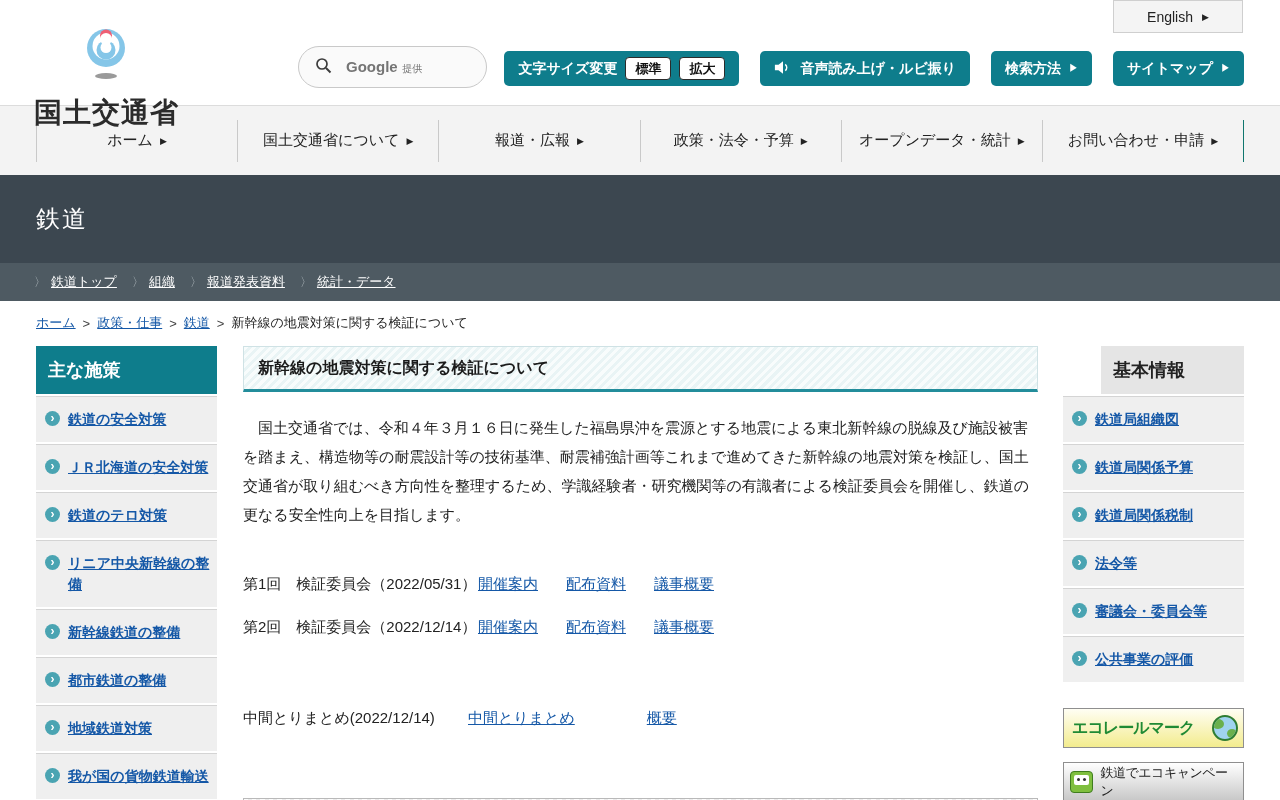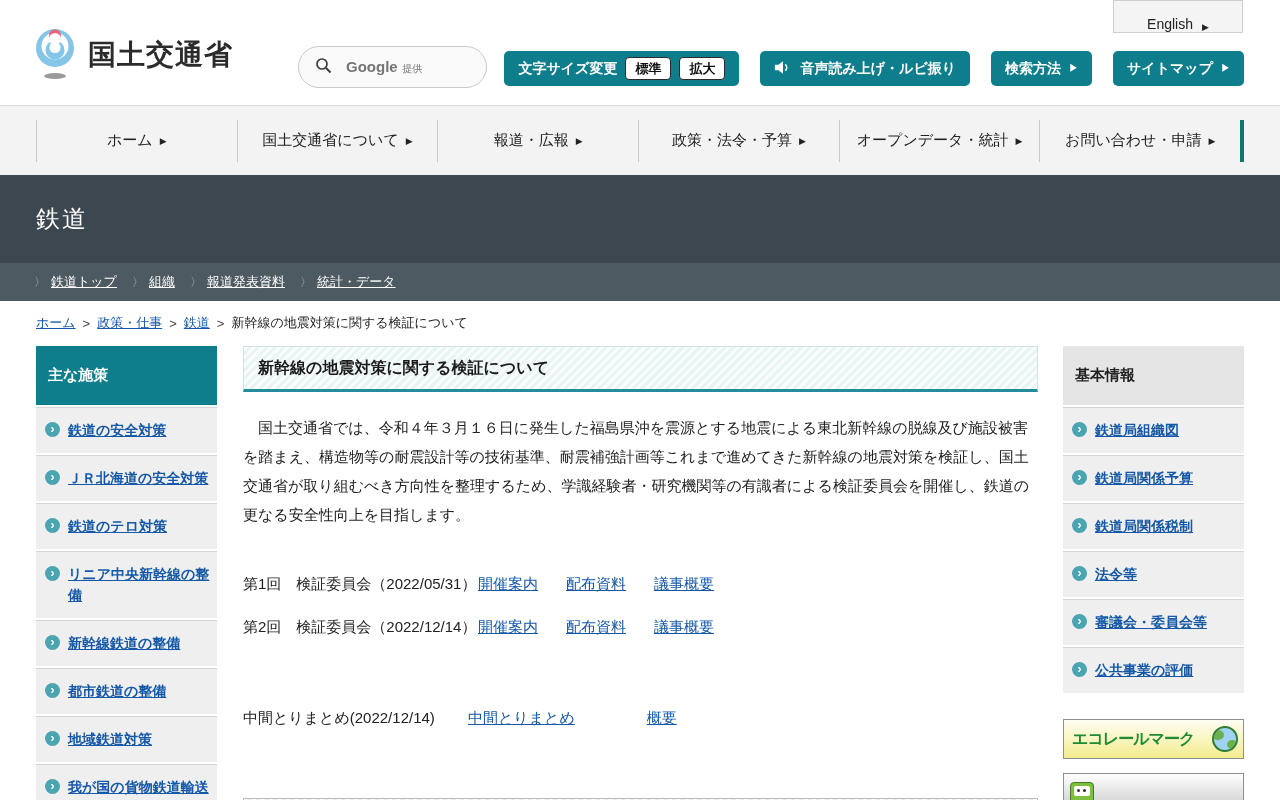--- a/index.html
+++ b/index.html
@@ -2,65 +2,65 @@
 <html lang="ja"><head>
 <meta charset="utf-8">
 <style>
   * { margin:0; padding:0; box-sizing:border-box; }
   html,body { width:1280px; height:800px; overflow:hidden; background:#fff;
     font-family:"Liberation Sans","DejaVu Sans",sans-serif; color:#222; }
   a, [data-interactable="true"] { cursor:pointer; }
 
   
   .header { position:relative; height:105px; background:#fff; }
-  .logo { position:absolute; left:34px; top:26px; display:flex; align-items:center; gap:10px; }
+  .logo { position:absolute; left:34px; top:26px; display:flex; align-items:center; gap:10px;flex-direction:column; }
   .logo-title { font-size:28px; font-weight:bold; color:#2b2b2b; letter-spacing:1px; }
   .search-box { position:absolute; left:298px; top:46px; width:189px; height:42px;
     border:1px solid #c9c9c9; border-radius:22px; background:#fafafa;
     display:flex; align-items:center; padding:0 16px; gap:14px; }
   .search-provider { color:#757575; font-size:15px;font-weight:bold; }
   .search-note { color:#757575; font-size:10px; }
   .toolbar { position:absolute; top:51px; right:36px; display:flex; gap:21px; align-items:flex-end; }
   .btn-teal { background:#0e7d8c; color:#fff; border-radius:5px; height:35px;
     display:flex; align-items:center; padding:0 14px; font-size:14px; font-weight:bold; gap:8px; border:none; }
   .pill { background:#fff; color:#111; border:1px solid #2b2b2b; border-radius:4px;
     font-size:13px; font-weight:bold; padding:3px 9px; line-height:15px; }
   .arr-w { font-size:9px; color:#fff; }
   .english-btn { position:absolute; top:0; right:37px; width:130px; height:33px;
-    background:#f4f4f4; border:1px solid #cfcfcf; display:flex; align-items:flex-end;
+    background:#f4f4f4; border:1px solid #cfcfcf; display:flex; align-items:center;
     justify-content:center; gap:9px; font-size:14px; color:#222; }
   .arr-b { font-size:9px; color:#222; }
 
   
   .gnav { height:70px; background:#f3f3f3; border-top:1px solid #dcdcdc;
     display:flex; align-items:center; padding:0 36px; }
   .gnav-item { flex:1; display:flex; justify-content:center; align-items:center; gap:7px;
     font-size:15px; color:#222; border-left:1px solid #c9c9c9; height:42px; }
-  .gnav-item:last-child { border-right:4px solid #0f766e; }
+  .gnav-item:last-child { border-right:1px solid #0f766e; }
 
   
   .hero { height:88px; background:#3c4750; display:flex; align-items:center; padding:0 36px; }
   .hero-title { color:#fff; font-size:24px; font-weight:normal; letter-spacing:2px; }
   .sec-nav { height:38px; background:#4e5a62; display:flex; align-items:center; gap:15px; padding:0 34px; }
   .sec-link { display:flex; align-items:center; gap:5px; }
   .sec-link .chev { color:#aeb7bc; font-size:12px; }
   .sec-link .lbl { color:#fff; font-size:13px; text-decoration:underline; }
 
   
   .breadcrumb { padding:13px 36px 10px; font-size:13px; display:flex; gap:7px; align-items:center; }
   .bc-link { color:#1558a7; text-decoration:underline; }
   .bc-sep { color:#444; }
   .bc-cur { color:#222; }
 
   
   .content { display:flex; align-items:flex-start; padding:4px 36px 0; }
   .sb { width:181px; flex:0 0 181px; }
-  .sb-head { padding:20px 12px; font-size:15px; font-weight:bold; }
+  .sb-head { padding:12px 12px; font-size:18px; font-weight:bold; }
   .sb-head.teal { background:#0e7d8c; color:#fff; }
-  .sb-head.gray { background:#e5e5e5; color:#222; }
+  .sb-head.gray { background:#e5e5e5; color:#222;margin-left:38px; }
   .side-item { background:#efefef; border-top:1px solid #d4d4d4; margin-top:2px;
     display:flex; gap:8px; padding:12px 6px 12px 9px; align-items:flex-start; }
   .dot { flex:0 0 15px; height:15px; border-radius:50%; background:#4aa4b2; color:#fff;
     font-size:12px; line-height:14px; text-align:center; margin-top:2px; font-weight:bold; }
   .side-link { color:#1558a7; font-size:14px; line-height:21px; text-decoration:underline;font-weight:bold; }
 
   .main { width:795px; flex:0 0 795px; margin:0 25px 0 26px; }
   .title-bar { border:1px solid #cfe2e5; border-bottom:3px solid #238d9b;
     background:repeating-linear-gradient(135deg,#f8fcfc 0 3px,#e9f4f5 3px 6px);
     padding:11px 14px 10px; font-size:16px; font-weight:bold; color:#1b1b1b; }
@@ -333,16 +333,17 @@
 
     <div class="banner eco1" data-interactable="true">
       <span class="eco1-text" data-interactable="false">エコレールマーク</span>
       <span class="globe" data-interactable="false">
           <i class="g1"></i>
           <i class="g2"></i>
         </span>
     </div>
     <div class="banner eco2" data-interactable="true">
       <span class="robot" data-interactable="false"></span>
+      <span class="eco2-text" data-interactable="false">鉄道でエコキャンペーン</span>
     </div>
 
   </div>
 </div>
 
 </body></html>

